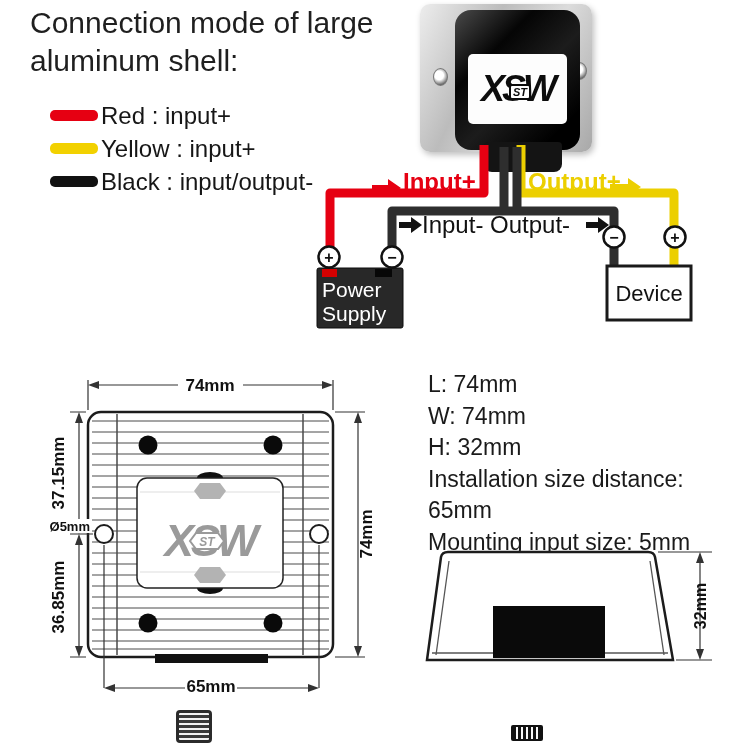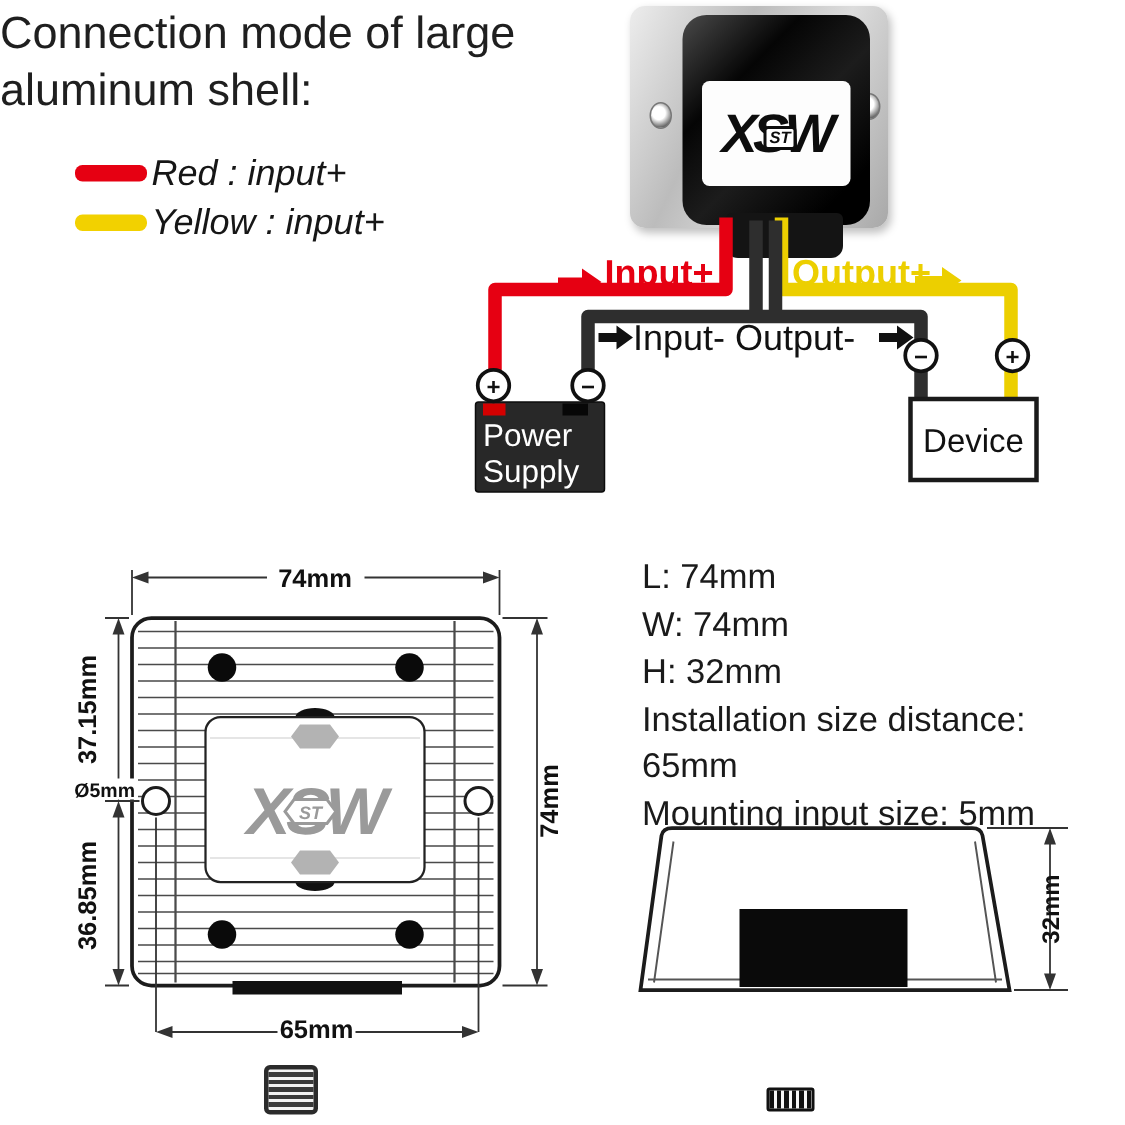--- a/index.html
+++ b/index.html
@@ -1,24 +1,24 @@
 <!DOCTYPE html>
 <html><head>
 <meta charset="utf-8">
 <style>
   html,body{margin:0;padding:0;background:#fff;}
   body{width:750px;height:750px;position:relative;overflow:hidden;
        font-family:"Liberation Sans",sans-serif;color:#1f1f1f;}
   .abs{position:absolute;}
 
   
-  .page-title{left:0;top:4px;font-size:30px;line-height:38px;font-weight:400;color:#1f1f1f;}
-
-  
-  .legend{left:50px;top:99px;font-style:italic;}
+  .page-title{left:30px;top:4px;font-size:30px;line-height:38px;font-weight:400;color:#1f1f1f;}
+
+  
+  .legend{left:50px;top:99px;}
   .legend-row{display:flex;align-items:center;height:33px;}
   .swatch{width:48px;height:11px;border-radius:5px;margin-right:3px;flex:0 0 auto;}
   .swatch-red{background:#e60012;}
   .swatch-yellow{background:#f2d100;}
   .swatch-black{background:#111;}
   .legend-label{font-size:24px;color:#161616;}
 
   
   .photo{left:408px;top:0;width:200px;height:175px;}
   .plate{position:absolute;left:12px;top:4px;width:172px;height:148px;border-radius:10px;
@@ -68,20 +68,24 @@
 
 <div class="abs legend">
   <div class="legend-row">
     <span class="swatch swatch-red"></span>
     <span class="legend-label">Red : input+</span>
   </div>
   <div class="legend-row">
     <span class="swatch swatch-yellow"></span>
     <span class="legend-label">Yellow : input+</span>
   </div>
+  <div class="legend-row">
+    <span class="swatch swatch-black"></span>
+    <span class="legend-label">Black : input/output-</span>
+  </div>
 </div>
 
 <div class="abs photo">
   <div class="plate">
     <div class="plate-hole hole-left"></div>
     <div class="plate-hole hole-right"></div>
     <div class="body-shell">
       <div class="photo-label">
         <span class="logo-wrap">
           <span class="logo-main">XSW</span>

